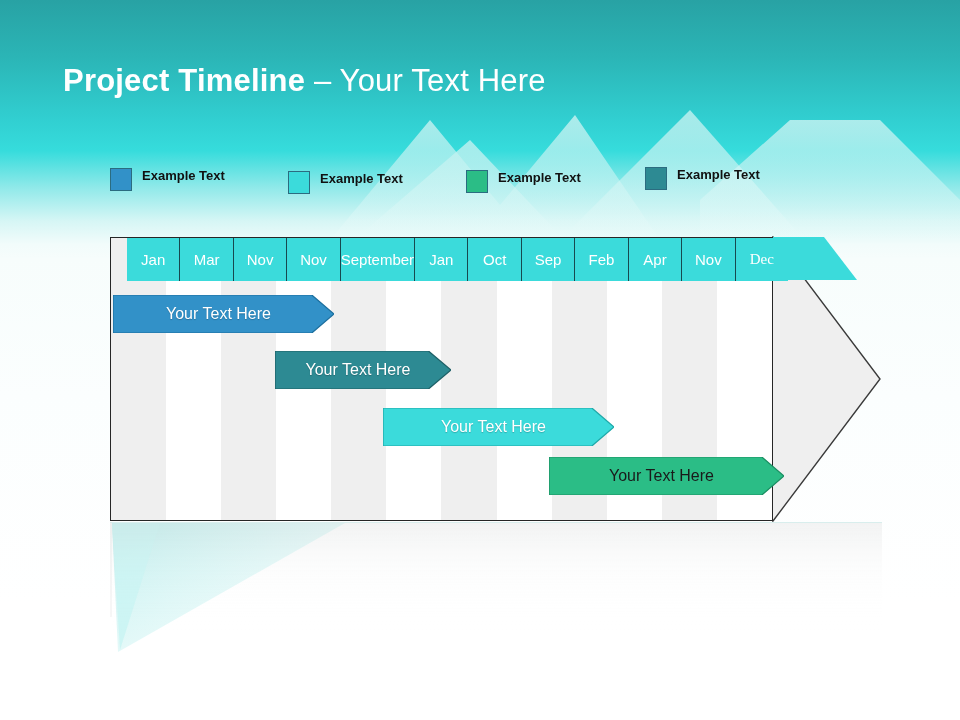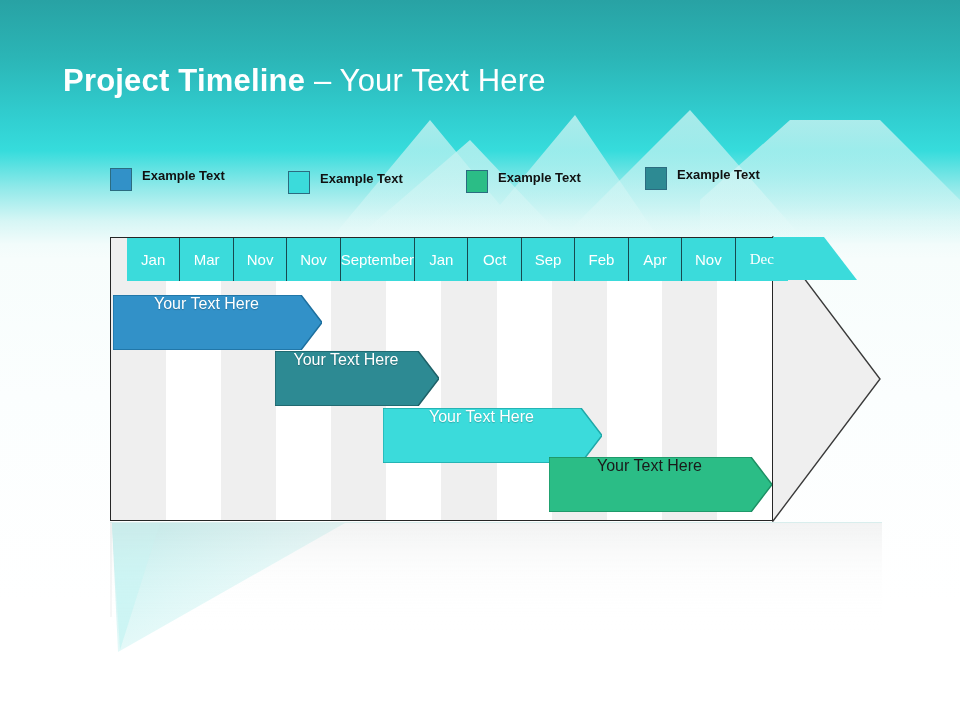--- a/index.html
+++ b/index.html
@@ -142,23 +142,24 @@
     position: absolute;
     left: 772px;
     top: 236px;
     width: 110px;
     height: 286px;
   }
 
   
   .bar {
     position: absolute;
-    height: 55px;
-    display: flex;
-    align-items: flex-start;
+    height: 38px;
+    display: flex;
+    align-items: center;
+    padding-left: 12px;
   }
   .bar-shape {
     position: absolute;
     left: 0; top: 0;
     width: 100%;
     height: 100%;
   }
   .bar-text {
     position: relative;
     z-index: 2;

